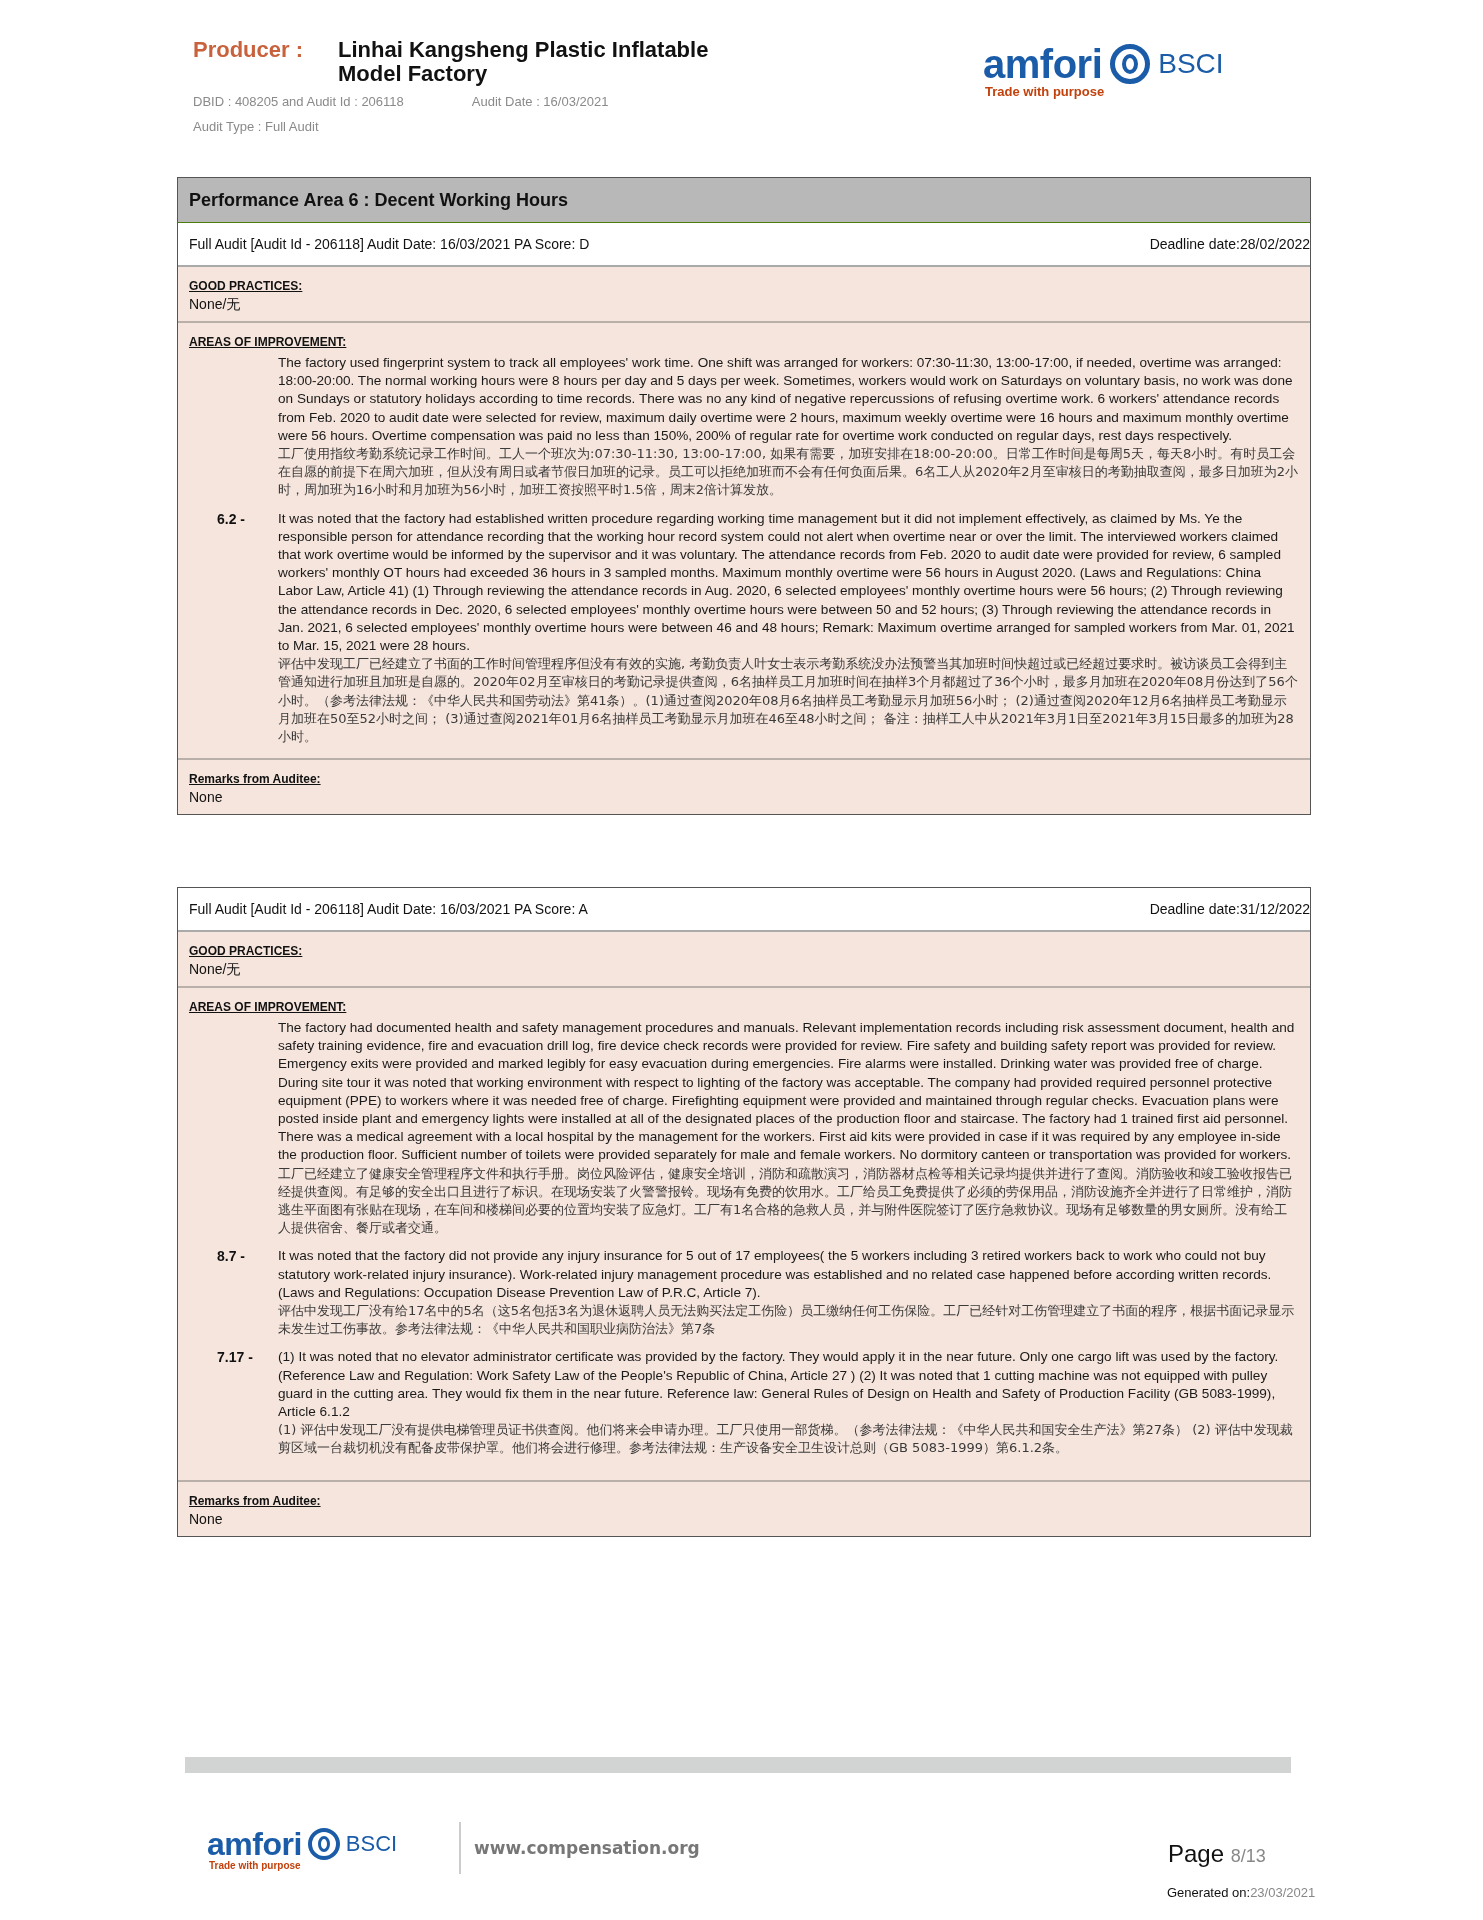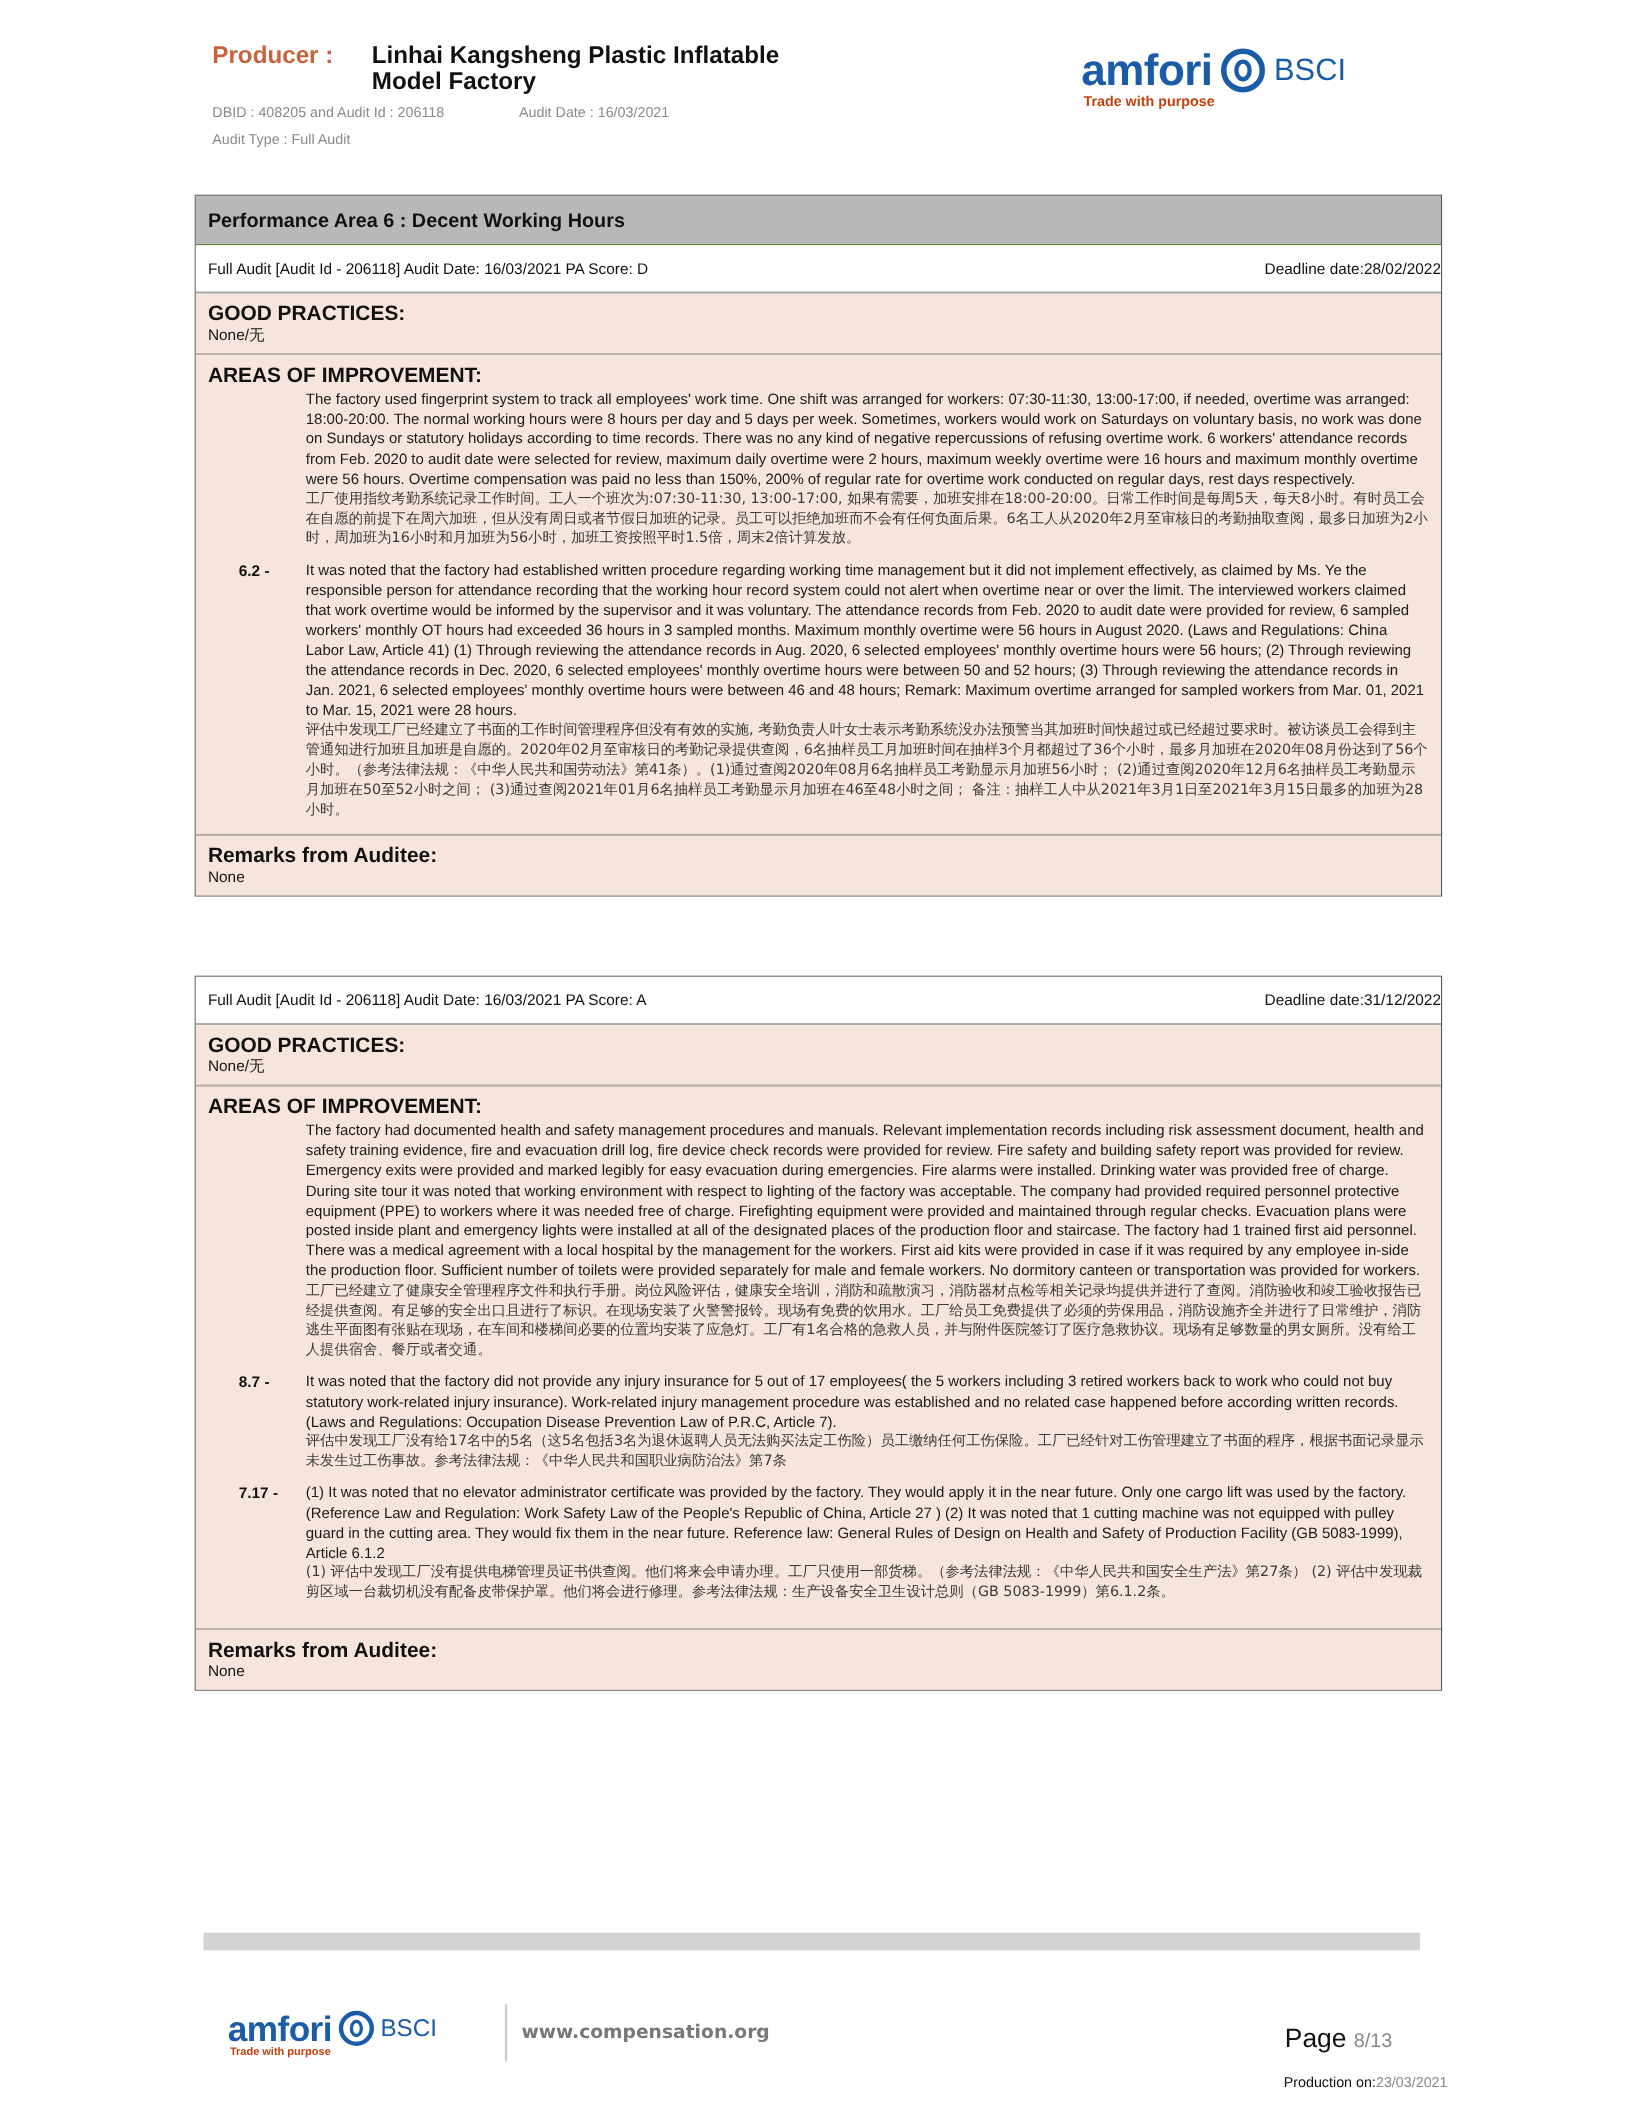--- a/index.html
+++ b/index.html
@@ -30,21 +30,21 @@
   .logo-top .logo-ring .inner { width: 16px; height: 20px; border-width: 4px; }
   .logo-top .logo-bsci { font-size: 28px; }
   .logo-top .logo-tag { font-size: 13px; margin-top: 0px; margin-left: 2px; font-weight: bold; }
 
   .pa { position: absolute; left: 177px; width: 1134px; border: 1px solid #555; box-sizing: border-box; }
   .pa-title { background: #b8b8b8; height: 44px; display: flex; align-items: center; padding-left: 11px; font-weight: bold; font-size: 18px; border-bottom: 1px solid #4d7c0f; }
   .pa-sub { background: #ffffff; height: 42px; display: flex; align-items: center; justify-content: space-between; padding: 0 0 0 11px; font-size: 14px; border-bottom: 2px solid #aaa; gap: 34px; }
   .pa-sub .dl { padding-right: 0px; }
   .blk { background: #f6e5dc; padding: 10px 11px 8px 11px; font-size: 14px; line-height: 18px; border-bottom: 2px solid #b9b0aa; }
   .blk:last-child { border-bottom: none; }
-  .blk-head { font-weight: bold; font-size: 19px; }
+  .blk-head { font-weight: bold; text-decoration: underline; font-size: 12px; }
   .item { display: flex; margin-top: 3px; margin-left: 24px; }
   .item + .item { margin-top: 10px; }
   .item-num { width: 65px; flex-shrink: 0; font-weight: bold; padding-left: 4px; box-sizing: border-box; }
   .item-body { flex: 1; font-size: 13.6px; line-height: 18.2px; color: #1a1a1a; }
   .item-body .cn { color: #3a3a3a; font-family: "DejaVu Sans", sans-serif; font-size: 13px; }
 
   .footer-bar { position: absolute; left: 185px; top: 1757px; width: 1106px; height: 16px; background: #d2d4d4; }
   .logo-foot { left: 207px; top: 1828px; }
   .logo-foot .logo-word { font-size: 32px; line-height: 32px; }
   .logo-foot .logo-ring { width: 32px; height: 32px; border-width: 4px; margin: 0 6px; }
@@ -171,14 +171,14 @@
   <div class="logo-tag">Trade with purpose</div>
 </div>
 <div class="foot-sep"></div>
 <div class="foot-url">www.compensation.org</div>
 
 <div class="page-no">
   <span>Page</span>
   <span class="num">8/13</span>
 </div>
 <div class="gen">
-  <span>Production on:</span><span class="v">23/03/2021</span>
+  <span>Generated on:</span><span class="v">23/03/2021</span>
 </div>
 
 </body></html>

